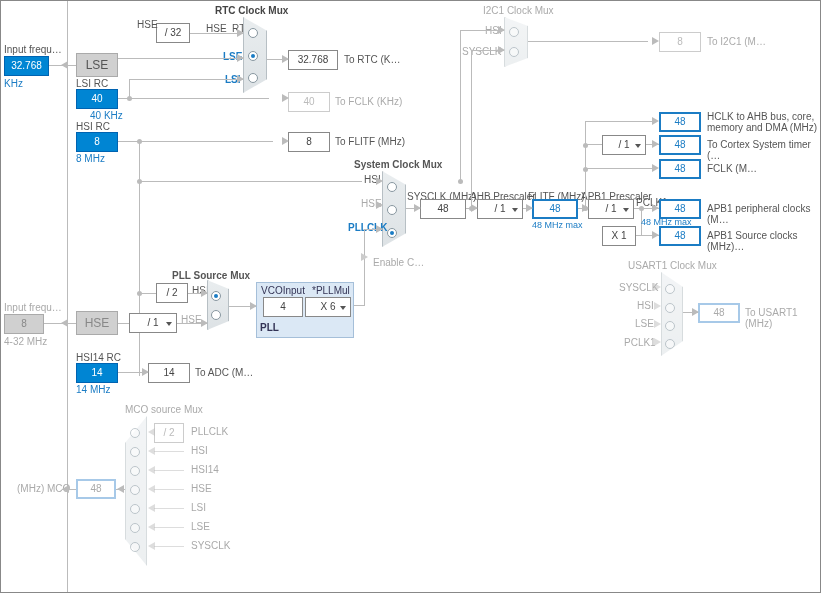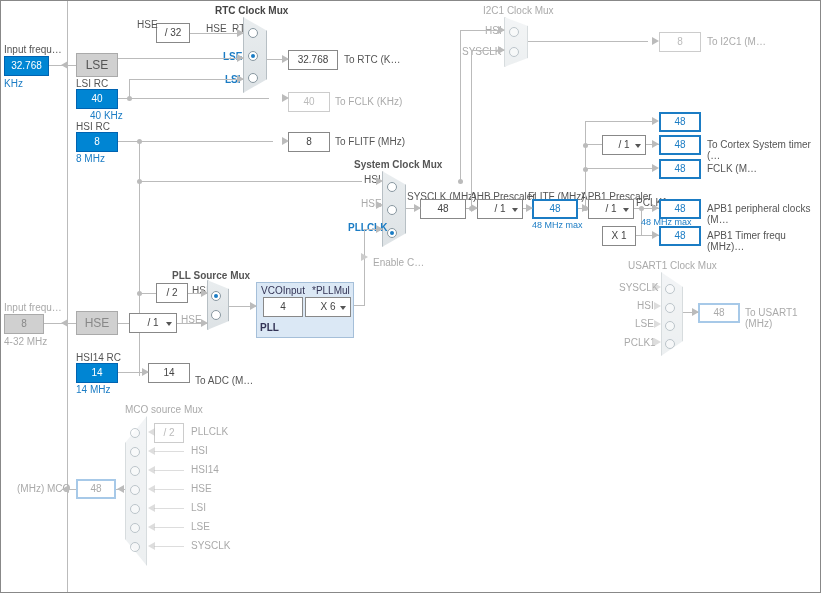--- a/index.html
+++ b/index.html
@@ -166,20 +166,21 @@
 
   <div class="wire" style="left:584px;top:120px;width:1px;height:88px"></div>
   <div class="node" style="left:582px;top:205px"></div>
   <div class="node" style="left:582px;top:142px"></div>
   <div class="node" style="left:582px;top:166px"></div>
   <div class="wire" style="left:584px;top:120px;width:72px;height:1px"></div>
   <div class="wire" style="left:584px;top:143px;width:17px;height:1px"></div>
   <div class="wire" style="left:584px;top:167px;width:72px;height:1px"></div>
 
   <div class="valbox outline-blue" style="left:658px;top:111px;width:42px">48</div>
+  <div class="label" style="left:706px;top:110px;width:110px">HCLK to AHB bus, core, memory and DMA (MHz)</div>
   <div class="arrow-r" style="left:651px;top:116px"></div>
 
   <div class="dropdown" style="left:601px;top:134px;width:44px">/ 1</div>
   <div class="valbox outline-blue" style="left:658px;top:134px;width:42px">48</div>
   <div class="label" style="left:706px;top:138px">To Cortex System timer (…</div>
   <div class="wire" style="left:645px;top:143px;width:13px;height:1px"></div>
   <div class="arrow-r" style="left:651px;top:139px"></div>
 
   <div class="valbox outline-blue" style="left:658px;top:158px;width:42px">48</div>
   <div class="label" style="left:706px;top:162px">FCLK (M…</div>
@@ -191,21 +192,21 @@
   <div class="node" style="left:638px;top:205px"></div>
   <div class="wire" style="left:640px;top:207px;width:18px;height:1px"></div>
   <div class="valbox outline-blue" style="left:658px;top:198px;width:42px">48</div>
   <div class="label" style="left:706px;top:202px">APB1 peripheral clocks (M…</div>
   <div class="label blue" style="left:640px;top:216px;font-size:9px">48 MHz max</div>
   <div class="arrow-r" style="left:651px;top:203px"></div>
 
   <div class="valbox" style="left:601px;top:225px;width:34px">X 1</div>
   <div class="wire" style="left:635px;top:234px;width:23px;height:1px"></div>
   <div class="valbox outline-blue" style="left:658px;top:225px;width:42px">48</div>
-  <div class="label" style="left:706px;top:229px">APB1 Timer frequ (MHz)…</div>
+  <div class="label" style="left:706px;top:229px">APB1 Source clocks (MHz)…</div>
   <div class="arrow-r" style="left:651px;top:230px"></div>
 
   <div class="label greyed" style="left:482px;top:4px">I2C1 Clock Mux</div>
   <div class="mux muxR" style="left:503px;top:16px;width:24px;height:50px;opacity:0.55"></div>
   <div class="radio" style="left:508px;top:26px;opacity:0.5"></div>
   <div class="radio" style="left:508px;top:46px;opacity:0.5"></div>
   <div class="label greyed" style="left:484px;top:24px">HSI</div>
   <div class="label greyed" style="left:461px;top:45px">SYSCLK</div>
   <div class="wire" style="left:459px;top:29px;width:44px;height:1px"></div>
   <div class="wire" style="left:459px;top:29px;width:1px;height:152px"></div>
@@ -237,21 +238,21 @@
   <div class="wire" style="left:682px;top:311px;width:15px;height:1px"></div>
   <div class="valbox outline-blue-g" style="left:697px;top:302px;width:42px">48</div>
   <div class="label greyed" style="left:744px;top:306px">To USART1 (MHz)</div>
   <div class="arrow-r" style="left:691px;top:307px"></div>
 
   <div class="label" style="left:75px;top:351px">HSI14 RC</div>
   <div class="valbox filled-blue" style="left:75px;top:362px;width:42px">14</div>
   <div class="label blue" style="left:75px;top:383px">14 MHz</div>
   <div class="wire" style="left:117px;top:371px;width:30px;height:1px"></div>
   <div class="valbox" style="left:147px;top:362px;width:42px">14</div>
-  <div class="label" style="left:194px;top:374px">To ADC (M…</div>
+  <div class="label" style="left:194px;top:366px">To ADC (M…</div>
   <div class="arrow-r" style="left:141px;top:367px"></div>
 
   <div class="label greyed" style="left:124px;top:403px">MCO source Mux</div>
   <div class="mux muxL" style="left:124px;top:415px;width:22px;height:150px;opacity:0.55"></div>
   <div class="radio" style="left:129px;top:427px;opacity:0.5"></div>
   <div class="radio" style="left:129px;top:446px;opacity:0.5"></div>
   <div class="radio" style="left:129px;top:465px;opacity:0.5"></div>
   <div class="radio" style="left:129px;top:484px;opacity:0.5"></div>
   <div class="radio" style="left:129px;top:503px;opacity:0.5"></div>
   <div class="radio" style="left:129px;top:522px;opacity:0.5"></div>

